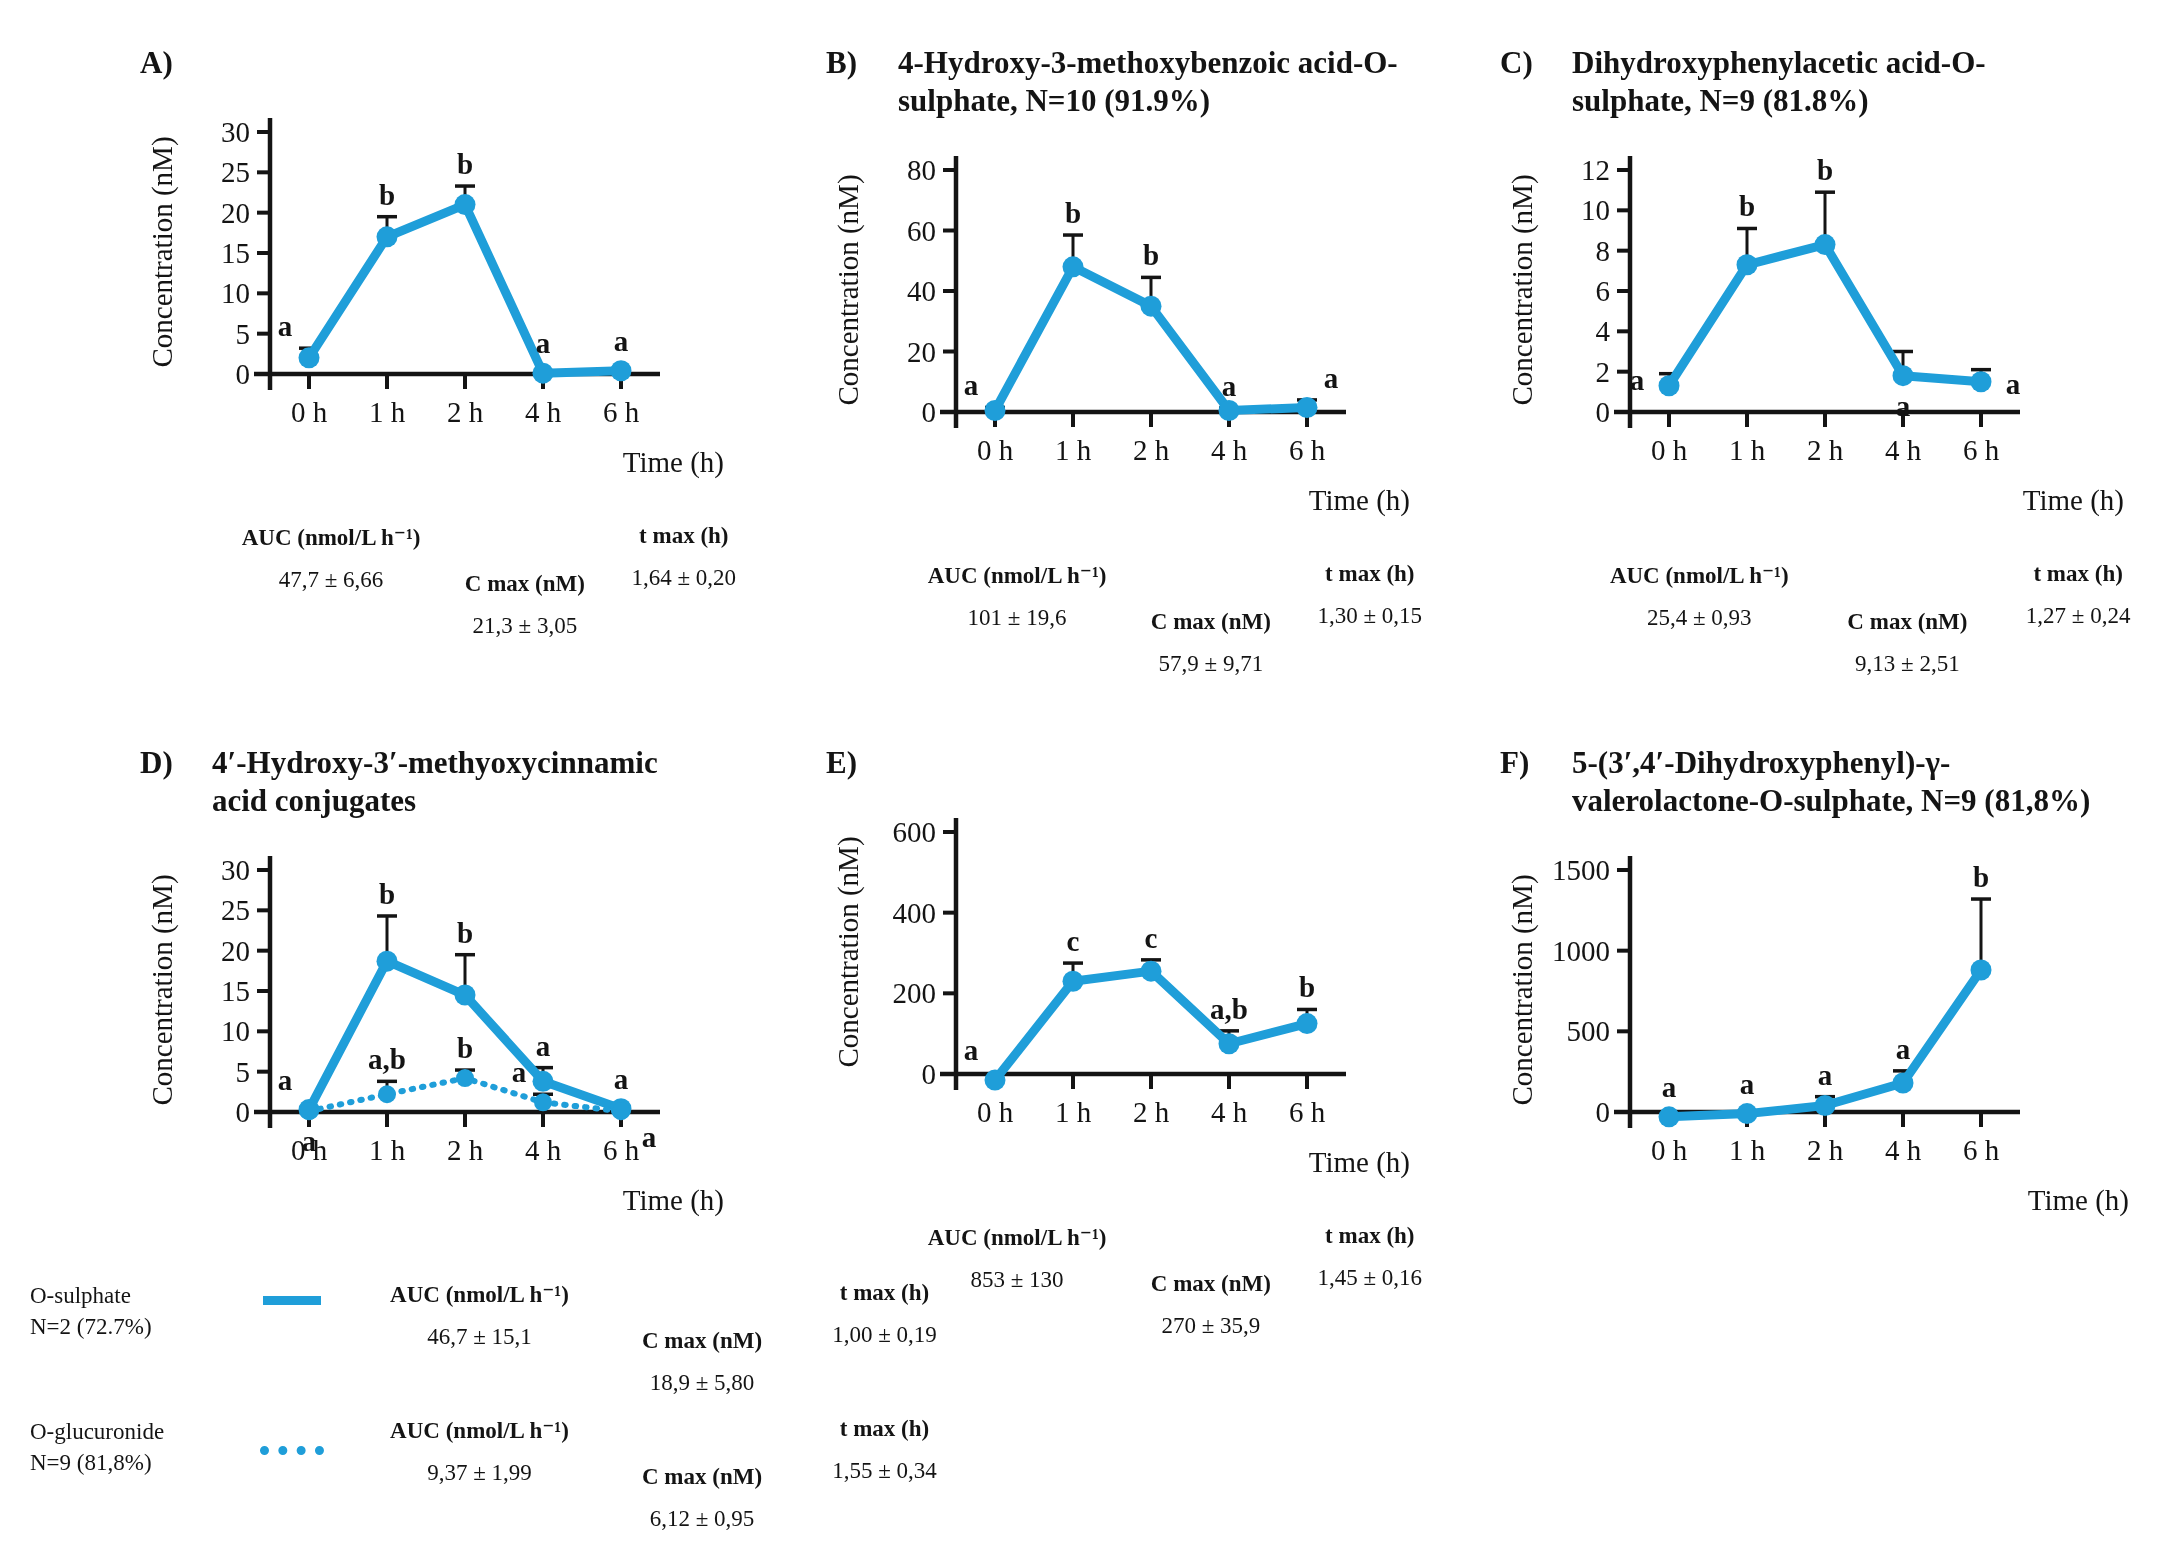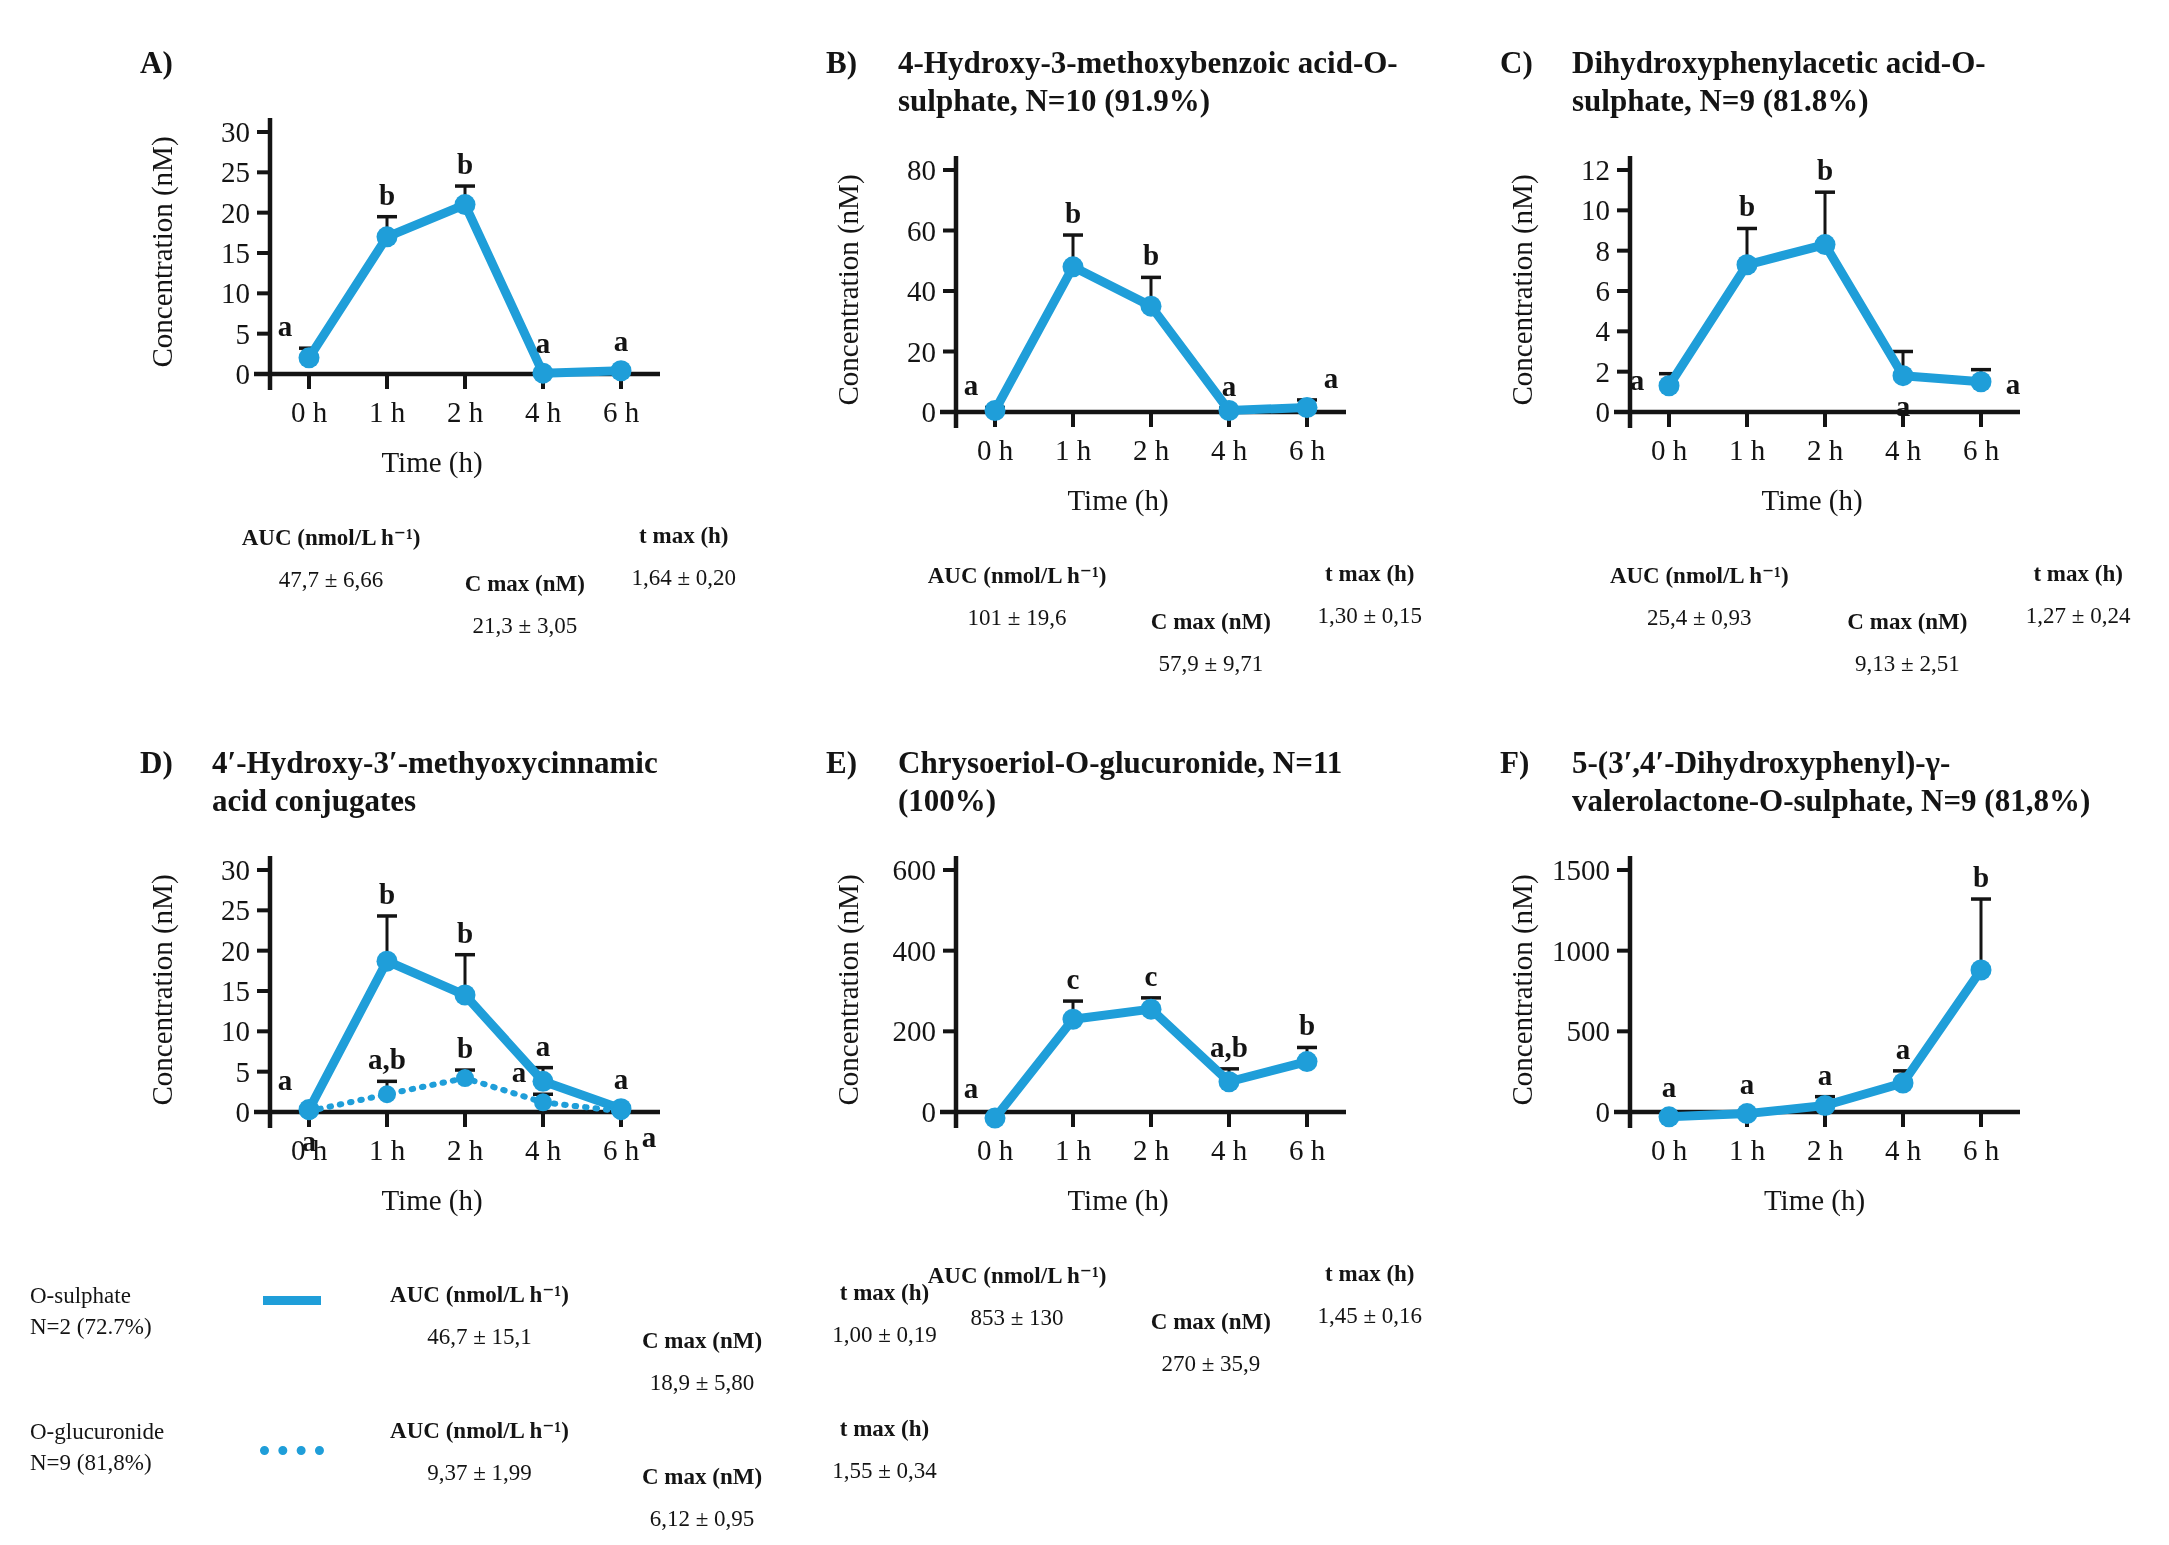--- a/index.html
+++ b/index.html
@@ -32,21 +32,21 @@
   .chart-row{display:flex;margin-top:24px;}
   .ylabel{position:relative;width:44px;flex:0 0 44px;}
   .ylabel > span{
     position:absolute;left:50%;top:146px;
     transform:translate(-50%,-50%) rotate(-90deg);
     white-space:nowrap;font-size:29px;
   }
   svg.chart{display:block;}
   svg.chart text{fill:#141414;font-family:"Liberation Serif","DejaVu Serif",serif;}
 
-  .time-label{font-size:29px;text-align:center;padding-right:36px;margin-top:4px;}
+  .time-label{font-size:29px;text-align:right;padding-right:36px;margin-top:4px;}
 
   .stats-slot{margin-top:44px;padding-left:80px;}
   .stats-table{display:flex;text-align:center;font-size:23px;}
   .stats-col .h{font-weight:bold;white-space:nowrap;}
   .stats-col .v{margin-top:16px;white-space:nowrap;}
   .stats-col:nth-child(1){width:255px;}
   .stats-col:nth-child(2){width:190px;margin-top:48px;}
   .stats-col:nth-child(3){width:175px;}
 
   .d-row{position:absolute;display:flex;align-items:flex-start;}
@@ -419,21 +419,20 @@
           <text x="465" y="303.1933333333333" text-anchor="middle" font-size="29" font-weight="bold" fill="#2a87c9">a</text>
         </svg>
     </div>
     <div class="time-label">Time (h)</div>
     <div class="stats-slot"></div>
   </div>
 
   <div class="panel" id="panel-E">
     <div class="panel-title">
       <span class="panel-letter">E)</span>
-      <span class="panel-title-text">Chrysoeriol-O-glucuronide, N=11 (100%)</span>
     </div>
     <div class="chart-row">
       <div class="ylabel">
           <span>Concentration (nM)</span>
         </div>
       <svg class="chart" width="500" height="336">
           <line x1="86" y1="12" x2="86" y2="284" stroke="#141414" stroke-width="4.5"></line>
           <line x1="70" y1="268" x2="476" y2="268" stroke="#141414" stroke-width="4.5"></line>
           <line x1="73" y1="268" x2="86" y2="268" stroke="#141414" stroke-width="4"></line>
           <text x="66" y="278" text-anchor="end" font-size="29">0</text>

